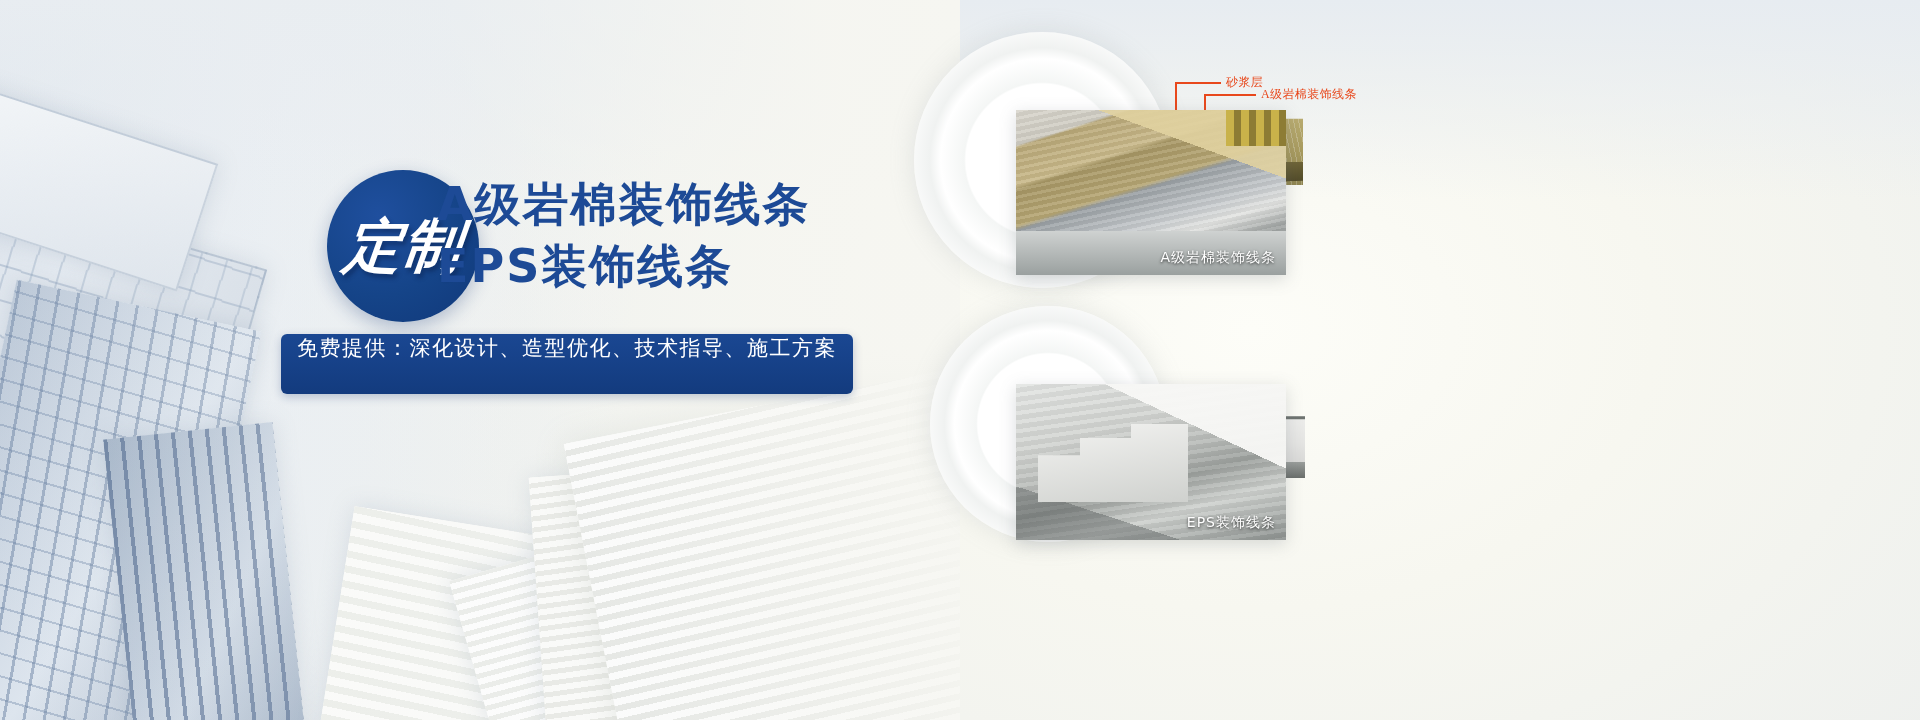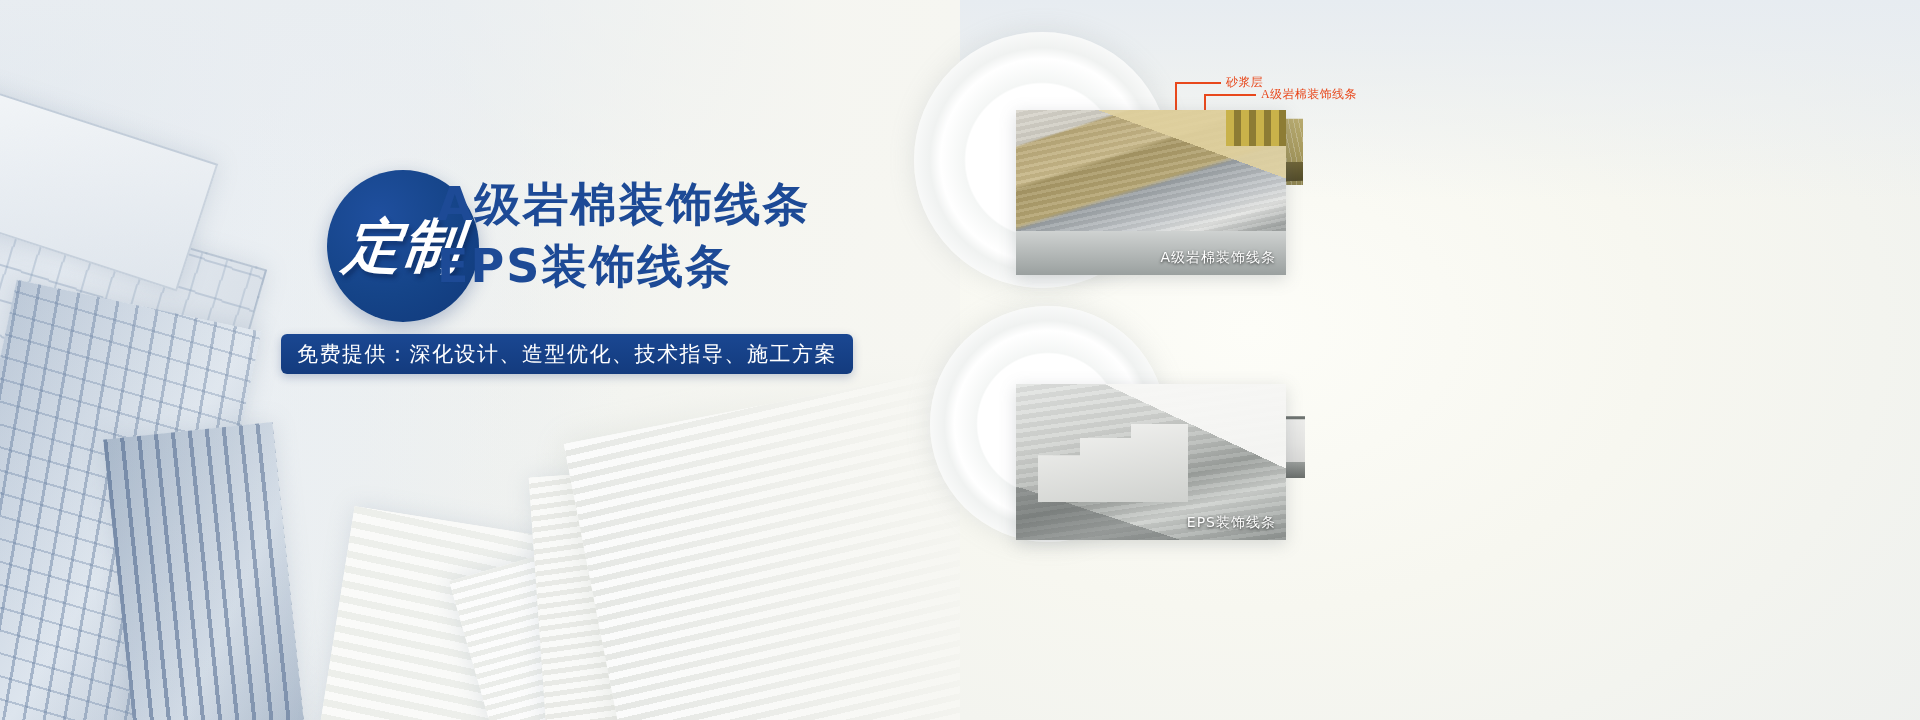--- a/index.html
+++ b/index.html
@@ -115,23 +115,23 @@
   
   .headline{position:absolute;left:437px;top:173px;width:520px;}
   .hl{
     color:#1d4a96;font-weight:bold;font-size:46px;line-height:62px;letter-spacing:2px;
     font-family:"DejaVu Sans","Liberation Sans",sans-serif;
     white-space:nowrap;
   }
 
   
   .cta{
-    position:absolute;left:281px;top:334px;width:572px;height:40px;border-radius:6px;
+    position:absolute;left:281px;top:334px;width:572px;height:60px;border-radius:6px;
     background:linear-gradient(180deg,#1a4792 0%,#133b7e 100%);
-    display:flex;align-items:center;justify-content:center;
+    display:flex;justify-content:center;
     box-shadow:0 3px 10px rgba(20,50,110,.25);
   }
   .cta-text{
     color:#ffffff;font-size:21px;letter-spacing:1.5px;white-space:nowrap;
     font-family:"DejaVu Sans","Liberation Sans",sans-serif;
   }
 
   
   .photo{position:absolute;overflow:hidden;box-shadow:0 4px 16px rgba(90,100,110,.22);}
   .photo-caption{

